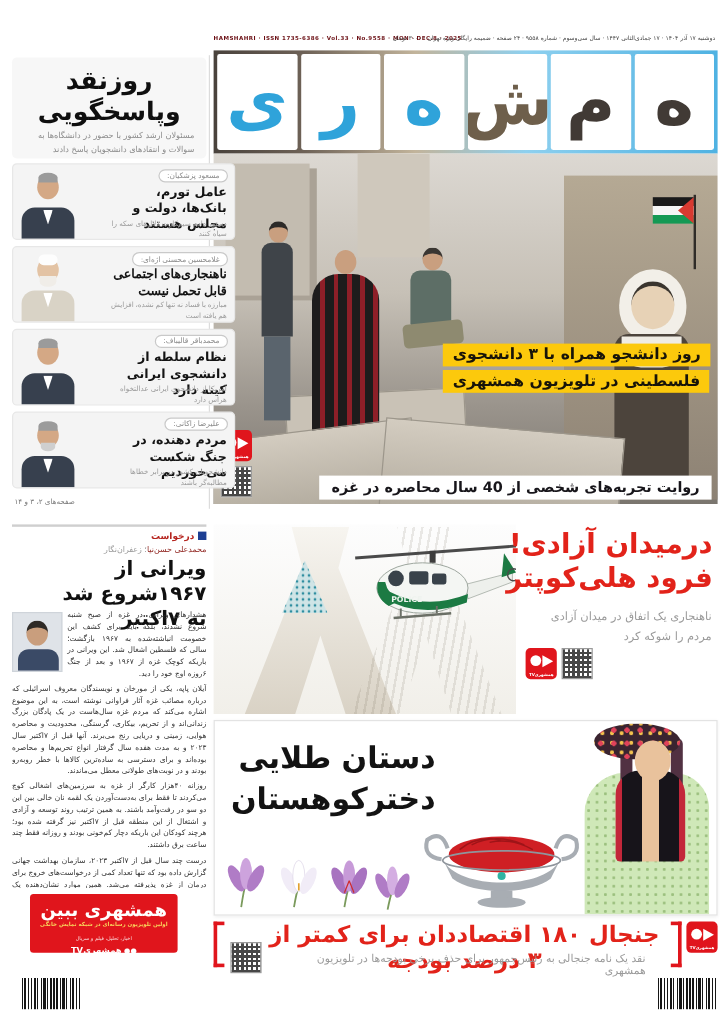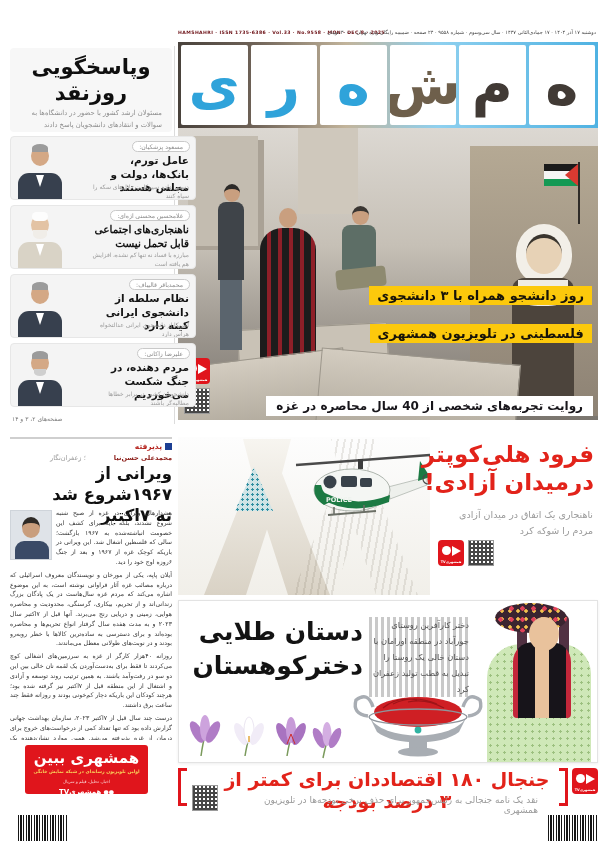--- a/index.html
+++ b/index.html
@@ -44,21 +44,21 @@
   .p1 .p-legs { position:absolute; left:2px; top:96px; width:22px; height:70px; background:#5a646d; }
   .p2 { left:82px; top:78px; width:56px; height:170px; }
   .p2 .p-head { left:19px; top:2px; width:18px; height:20px; }
   .p2 .p-scarf { position:absolute; left:14px; top:-2px; width:28px; height:30px; background:#f3f1ec; border-radius:50% 50% 60% 60%; z-index:-1; }
   .p2 .p-dress { position:absolute; left:0; top:22px; width:56px; height:148px; border-radius:22px 22px 4px 4px;
     background:repeating-linear-gradient(90deg,#1d1c1c 0 7px,#8e1f28 7px 11px); }
   .p3 { left:158px; top:78px; width:52px; height:140px; }
   .p3 .p-head { left:16px; top:0; width:17px; height:19px; border-top:5px solid #3a3632; }
   .p3 .p-torso { position:absolute; left:6px; top:19px; width:34px; height:46px; background:#5d6e66; border-radius:8px 8px 2px 2px; }
   .p3 .p-legs { position:absolute; left:0; top:62px; width:50px; height:20px; background:#8e8a70; border-radius:4px; transform:rotate(-6deg); }
-  .kicker { position:absolute; right:6px; top:158px; text-align:left; display:flex; flex-direction:column; align-items:center; gap:19px; direction:rtl; }
+  .kicker { position:absolute; right:6px; top:158px; text-align:left; display:flex; flex-direction:column; align-items:flex-end; gap:3px; direction:rtl; }
   .kicker span { display:inline-block; background:#fcc90c; color:#181409; font-weight:800; font-size:13px; padding:2px 8px; }
   .gaza-headline { position:absolute; right:8px; top:192px; font-size:56px; font-weight:800; color:#ffffff;
     text-shadow:0 2px 5px rgba(0,0,0,.55); line-height:1; letter-spacing:-1px; }
   .gaza-deck { position:absolute; right:5px; top:268px; background:#fff; color:#17151a; font-weight:800; font-size:12px; padding:3px 10px; }
 
   
   .tvlogo { position:absolute; width:26px; height:26px; background:#e0151c; border-radius:4px; overflow:hidden; }
   .tvlogo .dot1 { position:absolute; left:4px; top:6px; width:9px; height:9px; background:#fff; border-radius:50%; }
   .tvlogo .dot2 { position:absolute; left:14px; top:6px; width:0; height:0; border-top:5px solid transparent; border-bottom:5px solid transparent; border-left:9px solid #fff; }
   .tvlogo .tvtxt { position:absolute; left:0; right:0; bottom:2px; text-align:center; color:#fff; font-size:3.4px; font-weight:700; direction:rtl; }
@@ -87,21 +87,21 @@
   .cleric .ph-head::after { content:""; position:absolute; bottom:-4px; left:2px; right:2px; height:9px; border-radius:0 0 50% 50%; background:#f0ede8; }
   .cleric .ph-body { background:#d9d3c6; }
   .beard .ph-head::after { content:""; position:absolute; bottom:-3px; left:3px; right:3px; height:7px; border-radius:0 0 50% 50%; background:#cfcfcf; }
   .pages { position:absolute; left:12px; top:415px; width:160px; font-size:6px; color:#777; text-align:left; direction:rtl; }
 
   
   .note-rule { position:absolute; left:10px; top:437px; width:162px; height:2px; background:#cfcfcf; }
   .note-label { position:absolute; left:10px; top:442px; width:162px; direction:rtl; font-size:7.5px; font-weight:700; color:#b5231d; }
   .nl-sq { display:inline-block; width:7px; height:7px; background:#1d3f93; vertical-align:-1px; margin-left:3px; }
   .note-byline { position:absolute; left:10px; top:454px; width:162px; direction:rtl; font-size:6.6px; }
-  .note-author { color:#8c1d18; font-weight:700;margin-left:28px; } .note-role { color:#999; }
+  .note-author { color:#8c1d18; font-weight:400; } .note-role { color:#999; }
   .note-head { position:absolute; left:10px; top:463px; width:162px; text-align:right; font-size:16.5px; font-weight:800; color:#101010; line-height:1.28; }
   .note-body { position:absolute; left:10px; top:508px; width:162px; height:232px; overflow:hidden;
     font-size:6.2px; line-height:1.58; color:#333; text-align:justify; direction:rtl; }
   .note-body p { margin:0 0 3px; }
   .note-photo { float:left; width:42px; height:50px; margin:2px 4px 2px 0; background:#dfe3e8; position:relative; overflow:hidden; border:1px solid #cfd4da; }
   .np-head { position:absolute; left:11px; top:6px; width:18px; height:21px; border-radius:50%; background:#c99e7d; border-top:6px solid #2e2a26; }
   .np-body { position:absolute; left:4px; bottom:0; width:34px; height:18px; background:#3a4a66; border-radius:9px 9px 0 0; }
 
   
   .promo { position:absolute; left:25px; top:745px; width:123px; height:49px; background:#e0151c; border-radius:3px; color:#fff; text-align:center; padding-top:6px; }
@@ -225,22 +225,22 @@
       <span class="dot2"></span>
       <span class="tvtxt">همشهریTV</span>
     </div>
     <div class="qr" style="left:6px; top:260px;"></div>
   </div>
 
   <div class="vdiv"></div>
 
   <div class="lead-card">
     <div class="lead-head">
+      <div>روزنقد</div>
       <div>وپاسخگویی</div>
-      <div>روزنقد</div>
     </div>
     <div class="lead-sub">مسئولان ارشد کشور با حضور در دانشگاه‌ها به سوالات و انتقادهای دانشجویان پاسخ دادند</div>
   </div>
 
   <div class="ocard" style="top:136px;">
     <span class="chip">مسعود پزشکیان:</span>
     <div class="o-head">عامل تورم، بانک‌ها، دولت و مجلس هستند</div>
     <div class="o-sub">دستور دادم سیم‌کارت دلال‌های سکه را سیاه کنند</div>
     <div class="o-photo">
         <span class="ph-head"></span>
@@ -275,21 +275,21 @@
     <div class="o-photo beard">
         <span class="ph-head"></span>
         <span class="ph-body"></span>
       </div>
   </div>
 
   <div class="pages">صفحه‌های ۲، ۳ و ۱۴</div>
 
   <div class="note-rule"></div>
   <div class="note-label">
-    <span class="nl-sq"></span><span>پذیرفته</span>
+    <span class="nl-sq"></span><span>درخواست</span>
   </div>
   <div class="note-byline">
     <span class="note-author">محمدعلی حسن‌نیا</span><span class="note-role">؛ زعفران‌نگار</span>
   </div>
   <div class="note-head">
     <div>ویرانی از ۱۹۶۷شروع شد</div>
     <div>نه ۷اکتبر</div>
   </div>
   <div class="note-body">
     <div class="note-photo">
@@ -326,41 +326,40 @@
         <path d="M21 40 A20 18 0 0 0 30 60 L40 55 A22 20 0 0 1 27 40 Z" fill="#1c7a43"></path>
         <circle cx="36" cy="37" r="6.5" fill="#39424a"></circle>
         <rect x="47" y="31" width="16" height="11" rx="2" fill="#39424a"></rect>
         <rect x="66" y="33" width="12" height="9" rx="2" fill="#39424a"></rect>
         <path d="M34 70 L82 66" stroke="#6b6f66" stroke-width="2.2"></path>
         <path d="M40 62 L40 69 M70 60 L70 66" stroke="#6b6f66" stroke-width="1.6"></path>
         <text x="58" y="57" font-size="6.5" fill="#eef3ee" font-weight="bold">POLICE</text>
       </svg>
     </div>
     <div class="heli-head">
+      <div>درمیدان آزادی!</div>
       <div>فرود هلی‌کوپتر</div>
-      <div>درمیدان آزادی!</div>
     </div>
     <div class="heli-sub">
       <div>ناهنجاری یک اتفاق در میدان آزادی</div>
       <div>مردم را شوکه کرد</div>
     </div>
     <div class="tvlogo">
       <span class="dot1"></span>
       <span class="dot2"></span>
       <span class="tvtxt">همشهریTV</span>
     </div>
     <div class="qr"></div>
   </div>
 
   <div class="saffron">
     <div class="saf-head">
       <div>دستان طلایی</div>
       <div>دخترکوهستان</div>
     </div>
-    <div class="saf-sub">دختر کارآفرین روستای جورآباد در منطقه اورامان با دستان خالی یک روستا را تبدیل به قطب تولید زعفران کرد</div>
     <svg class="saf-flowers" viewBox="0 0 310 74">
       <g>
         <path d="M18 70 Q20 56 22 50" stroke="#7a9a5c" stroke-width="1.5" fill="none"></path>
         <ellipse cx="14" cy="46" rx="5" ry="12" fill="#b07cc6" transform="rotate(-28 14 46)"></ellipse>
         <ellipse cx="22" cy="42" rx="5" ry="13" fill="#cda3dd"></ellipse>
         <ellipse cx="30" cy="46" rx="5" ry="12" fill="#b07cc6" transform="rotate(28 30 46)"></ellipse>
       </g>
       <g>
         <path d="M62 70 Q64 58 66 52" stroke="#7a9a5c" stroke-width="1.5" fill="none"></path>
         <ellipse cx="58" cy="48" rx="5" ry="12" fill="#f1ecf7" transform="rotate(-26 58 48)"></ellipse>

